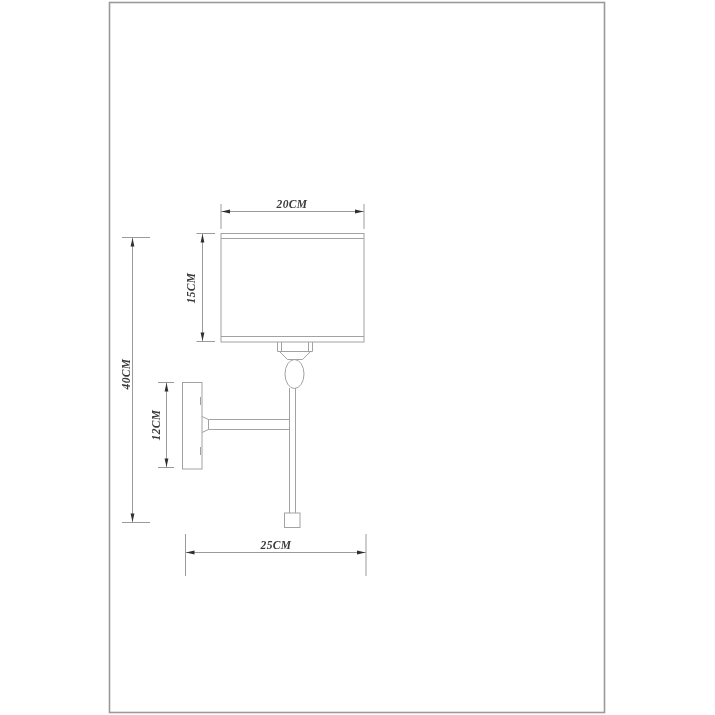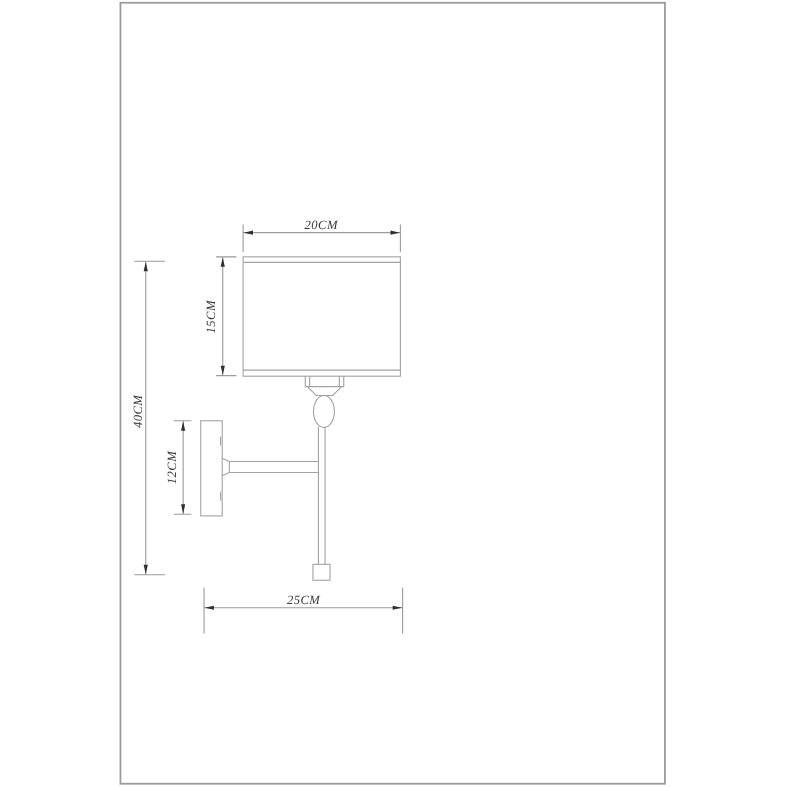--- a/index.html
+++ b/index.html
@@ -9,20 +9,21 @@
     width: 715px;
     height: 715px;
     overflow: hidden;
     font-family: "Liberation Serif", serif;
   }
   .canvas {
     position: relative;
     width: 715px;
     height: 574px;
     background: #ffffff;
+    font-weight: bold;
   }
   svg.drawing {
     position: absolute;
     left: 0;
     top: 0;
     width: 715px;
     height: 715px;
   }
   .dim-text {
     font-family: "Liberation Serif", serif;

